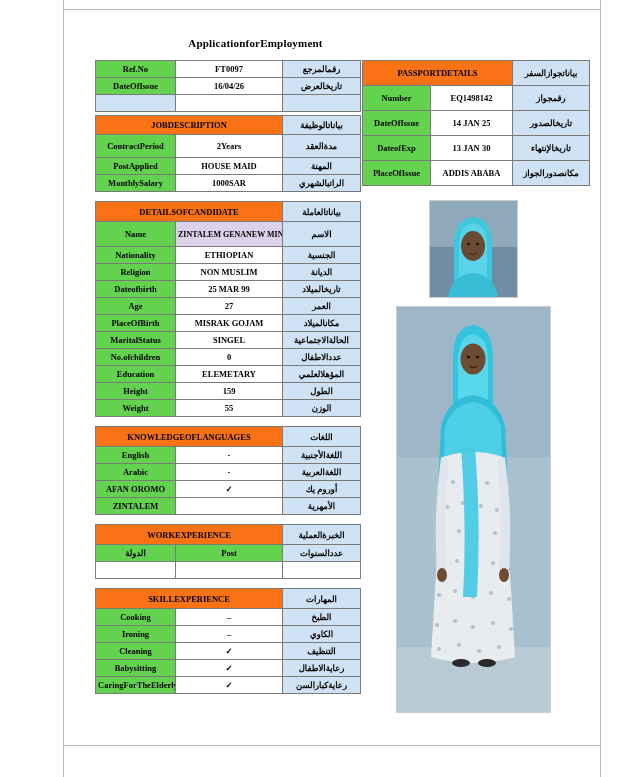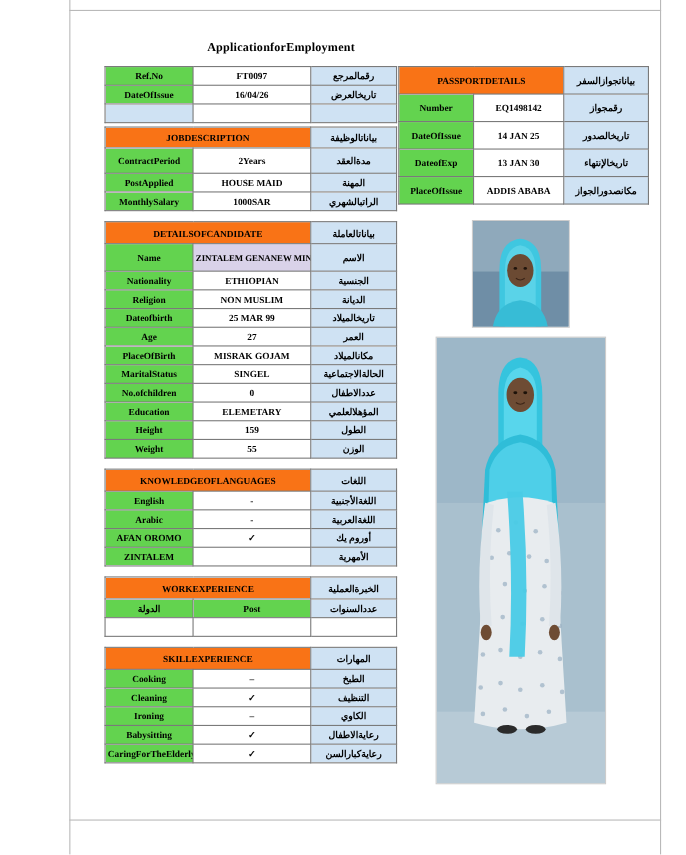--- a/index.html
+++ b/index.html
@@ -350,28 +350,28 @@
         <tr>
           <td class="greenhdr" colspan="2" style="height:19px">SKILLEXPERIENCE</td>
           <td class="lblue ar">المهارات</td>
         </tr>
         <tr>
           <td class="green">Cooking</td>
           <td class="val">–</td>
           <td class="lblue ar">الطبخ</td>
         </tr>
         <tr>
+          <td class="green">Ironing</td>
+          <td class="val">–</td>
+          <td class="lblue ar">الكاوي</td>
+        </tr>
+        <tr>
           <td class="green">Cleaning</td>
           <td class="val">✓</td>
           <td class="lblue ar">التنظيف</td>
-        </tr>
-        <tr>
-          <td class="green">Ironing</td>
-          <td class="val">–</td>
-          <td class="lblue ar">الكاوي</td>
         </tr>
         <tr>
           <td class="green">Babysitting</td>
           <td class="val">✓</td>
           <td class="lblue ar">رعايةالاطفال</td>
         </tr>
         <tr>
           <td class="green tiny">CaringForTheElderly</td>
           <td class="val">✓</td>
           <td class="lblue ar">رعايةكبارالسن</td>

